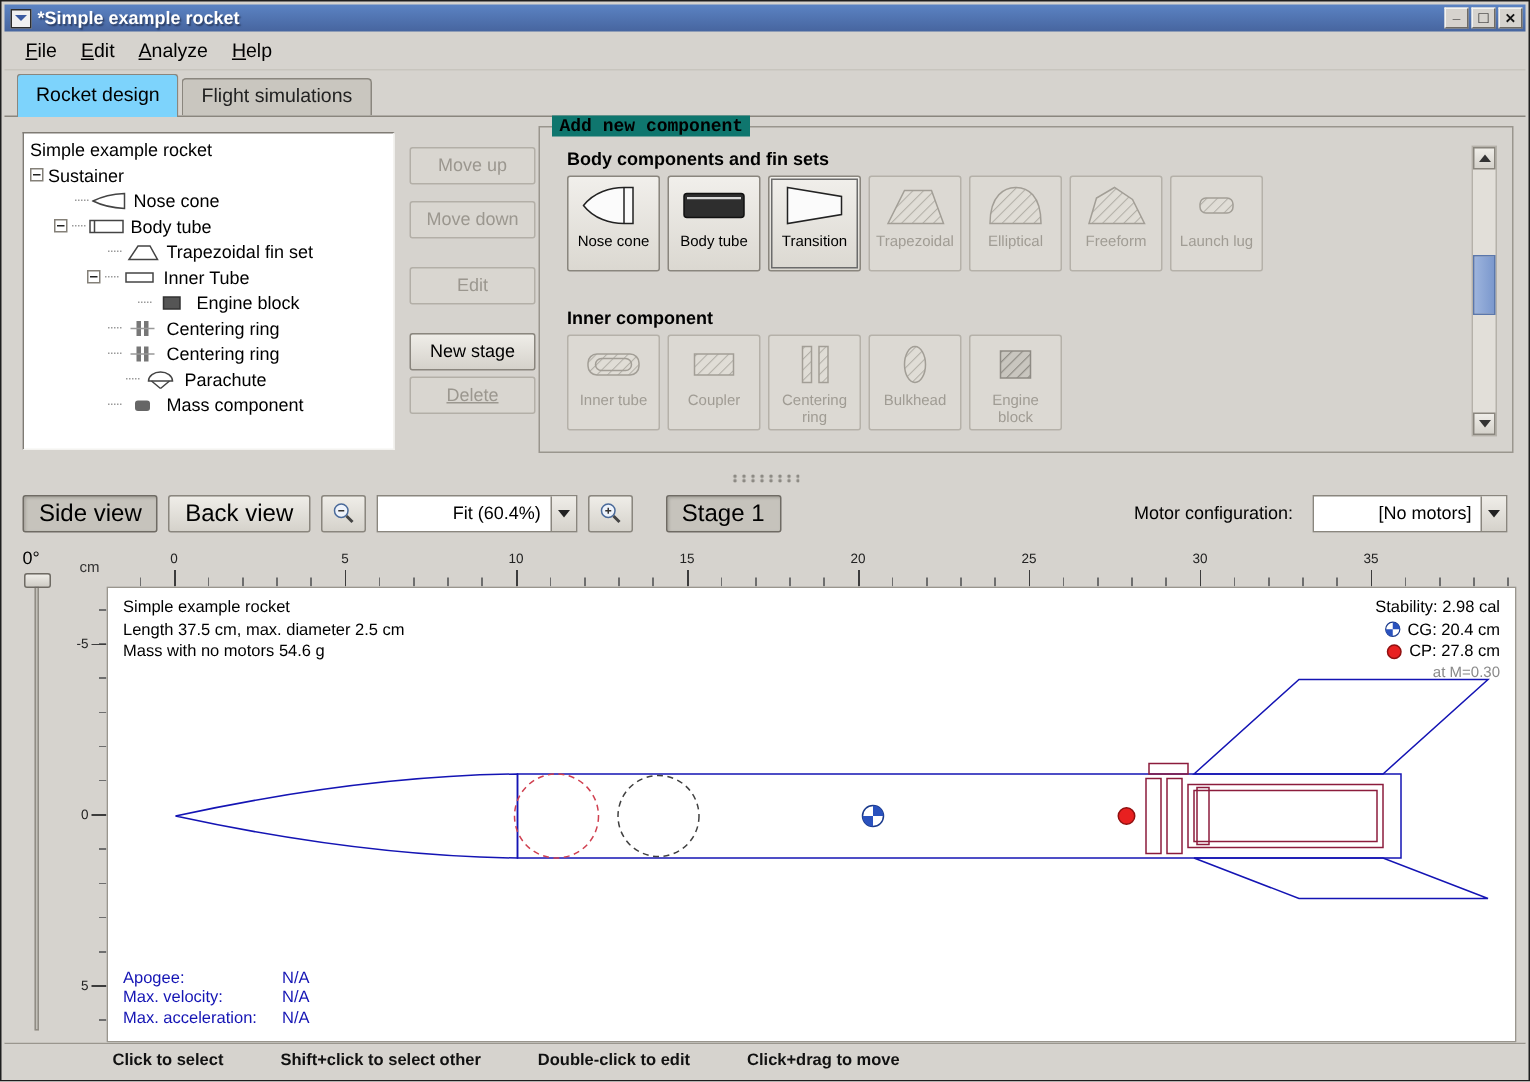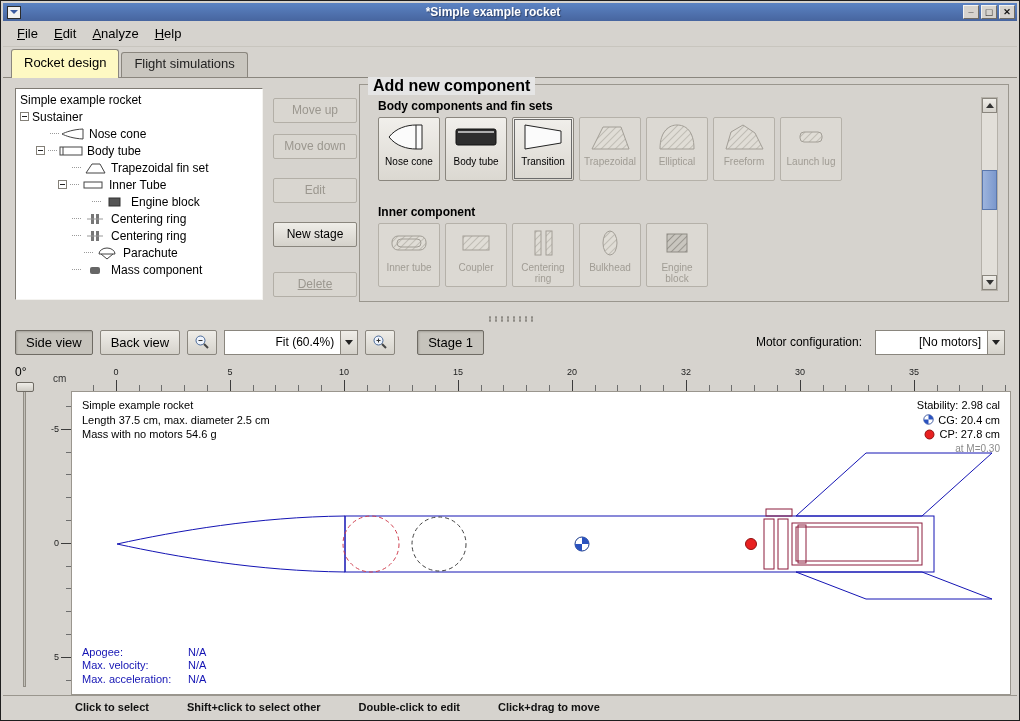--- a/index.html
+++ b/index.html
@@ -13,39 +13,39 @@
 
   
   #titlebar {
     height:18px; flex:0 0 18px; display:flex; align-items:center;
     background:linear-gradient(to bottom, #5b83c3, #47659f);
     color:#fff; font-size:12px; font-weight:bold; padding:0 2px;
   }
   .app-icon { width:14px; height:13px; margin:0 4px 0 2px; background:#f0f0f0; border:1px solid #2c2c2c;
     display:flex; align-items:center; justify-content:center; }
   .app-icon::before { content:""; width:0; height:0; border:4px solid transparent; border-top-color:#3a5aa0; margin-top:3px; }
-  #title-text { flex:1; text-align:center; text-shadow:1px 1px 1px #2c3f66; }
+  #title-text { flex:1; text-shadow:1px 1px 1px #2c3f66; }
   .win-btn { width:16px; height:14px; margin-left:2px; background:#d6d3ce;
     border:1px solid; border-color:#f4f3f0 #6f6b64 #6f6b64 #f4f3f0;
     display:flex; align-items:center; justify-content:center;
     font-size:9px; color:#111; font-weight:bold; line-height:1; }
   .min-icon::before { content:"_"; position:relative; top:-3px; }
   .max-icon::before { content:"□"; font-size:11px; }
   .close-icon::before { content:"✕"; }
 
   
   #menubar { height:26px; flex:0 0 26px; display:flex; align-items:center; padding-left:6px;
     border-bottom:1px solid #c8c5be; font-size:13px; color:#000; }
   .menu-item { padding:3px 8px; cursor:default; }
   .menu-item::first-letter { text-decoration:underline; }
 
   
   #tabstrip { height:30px; flex:0 0 30px; display:flex; align-items:flex-end; padding-left:8px; gap:2px; }
   .tab { font-size:13px; border:1px solid #8a867e; border-bottom:none; border-radius:3px 3px 0 0; padding:5px 12px 4px; }
-  .tab.active { background:#fef9c3; height:29px; margin-bottom:-1px; position:relative; z-index:3; }
+  .tab.active { background:#7dd3fc; height:29px; margin-bottom:-1px; position:relative; z-index:3; }
   .tab.inactive { background:#c9c6bf; height:25px; padding-top:3px; color:#222; }
 
   
   #design-pane { flex:0 0 238px; position:relative; border-top:1px solid #8a867e; background:#d6d3ce; }
 
   #tree-panel { position:absolute; left:12px; top:10px; width:248px; height:212px; background:#fff;
     border:1px solid; border-color:#7f7b74 #f4f3f0 #f4f3f0 #7f7b74; overflow:hidden; padding:2px 0; }
   .tree-row { height:17px; display:flex; align-items:center; font-size:12px; color:#000; white-space:nowrap; }
   .expander { width:9px; height:9px; flex:0 0 9px; border:1px solid #848078; background:#fff;
     display:flex; align-items:center; justify-content:center; margin-right:3px; }
@@ -56,26 +56,26 @@
 
   #action-col { position:absolute; left:270px; top:0; width:84px; }
   .btn { display:block; width:84px; height:25px; font-size:12px; font-family:"Liberation Sans",sans-serif;
     background:linear-gradient(#efede8, #d5d2cb); border:1px solid #8a867e; border-radius:2px; color:#000;
     text-align:center; line-height:23px; }
   .btn.disabled { color:#9b978f; background:#d9d6d0; border-color:#b3afa7; }
   #btn-moveup { position:absolute; top:20px; }
   #btn-movedown { position:absolute; top:56px; }
   #btn-edit { position:absolute; top:100px; }
   #btn-newstage { position:absolute; top:144px; }
-  #btn-delete { position:absolute; top:194px;text-decoration:underline; }
+  #btn-delete { position:absolute; top:173px;text-decoration:underline; }
 
   #add-group { position:absolute; left:356px; top:6px; width:650px; height:218px;
     border:1px solid #9a968e; }
-  #add-group-title { position:absolute; top:-8px; left:8px; background:#e5e5e5; padding:0 5px;
-    font-size:16px; font-weight:bold; }
+  #add-group-title { position:absolute; top:-8px; left:8px; background:#0f766e; padding:0 5px;
+    font-size:12px; font-weight:bold;font-family:Liberation Mono, monospace; }
   .section-label { position:absolute; left:18px; font-size:12px; font-weight:bold; }
   #section1-label { top:14px; }
   #section2-label { top:120px; }
   .comp-btn { position:absolute; width:62px; height:64px; border:1px solid #8a867e; border-radius:2px;
     background:linear-gradient(#f1efeb, #dbd8d1); display:flex; flex-direction:column; align-items:center; }
   .comp-btn .comp-icon { height:38px; display:flex; align-items:center; justify-content:center; }
   .comp-btn .comp-label { font-size:10px; line-height:11px; text-align:center; color:#000; padding:0 2px; }
   .comp-btn.disabled { border-color:#b5b1a9; background:#dcd9d3; }
   .comp-btn.disabled .comp-label { color:#a09c94; }
   .comp-btn.focused { outline:1px solid #6b6b6b; outline-offset:-3px; }
@@ -94,21 +94,21 @@
     background:linear-gradient(to right,#9db4dd,#7b98cd); border:1px solid #5a77ac; }
 
   
   #splitter { flex:0 0 8px; display:flex; align-items:center; justify-content:center; }
   #splitter-handle { width:46px; height:6px;
     background-image:radial-gradient(circle, #8d8a84 1px, transparent 1.4px);
     background-size:6px 3px; }
 
   
   #view-toolbar { flex:0 0 38px; display:flex; align-items:center; padding:0 12px; gap:7px; }
-  .tb-btn { height:25px; padding:0 10px; font-size:13px; background:linear-gradient(#efede8,#d5d2cb);
+  .tb-btn { height:25px; padding:0 10px; font-size:16px; background:linear-gradient(#efede8,#d5d2cb);
     border:1px solid #8a867e; border-radius:2px; line-height:23px; color:#000; }
   .tb-btn.pressed { background:#c6c3bc; border-color:#6f6b64; box-shadow:inset 1px 1px 2px #a5a29b; }
   .icon-btn { width:30px; height:25px; display:flex; align-items:center; justify-content:center;
     background:linear-gradient(#efede8,#d5d2cb); border:1px solid #8a867e; border-radius:2px; }
   .combo { height:25px; display:flex; border:1px solid #8a867e; background:#fff; align-items:stretch;text-align:right; }
   .combo-value { font-size:12px; padding:4px 6px 0; white-space:nowrap; }
   .combo-arrow { width:17px; background:linear-gradient(#efede8,#d5d2cb); border-left:1px solid #8a867e;
     display:flex; align-items:center; justify-content:center; }
   .combo-arrow::before { content:""; width:0; height:0; border:4px solid transparent; border-top:5px solid #222; margin-top:4px; }
   #zoom-combo { width:134px; }
@@ -468,21 +468,21 @@
     <div id="rot-track"></div>
     <div id="rot-thumb"></div>
     <span id="corner-unit">cm</span>
 
     <div id="h-ruler">
       <span class="h-num" style="left:45px">0</span>
       <span class="h-num" style="left:159px">5</span>
       <span class="h-num" style="left:273px">10</span>
       <span class="h-num" style="left:387px">15</span>
       <span class="h-num" style="left:501px">20</span>
-      <span class="h-num" style="left:615px">32</span>
+      <span class="h-num" style="left:615px">25</span>
       <span class="h-num" style="left:729px">30</span>
       <span class="h-num" style="left:843px">35</span>
     </div>
 
     <div id="v-ruler">
       <span class="v-num" style="top:38px">-5</span>
       <span class="v-num" style="top:152px">0</span>
       <span class="v-num" style="top:266px">5</span>
     </div>
 

